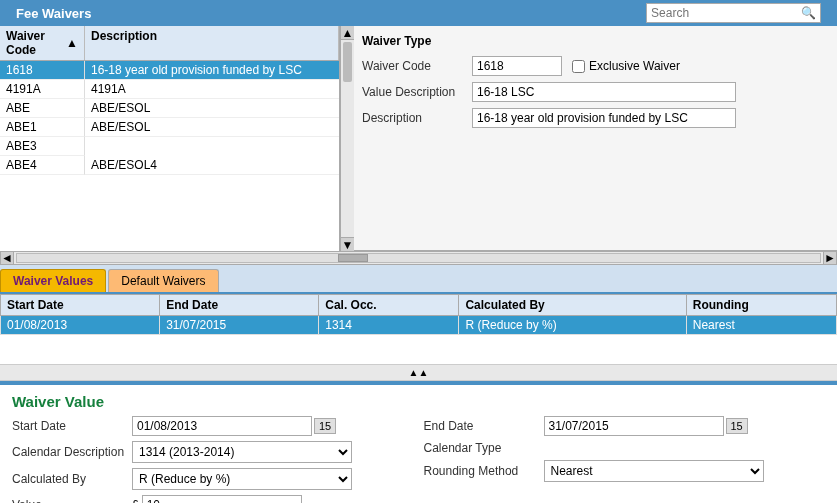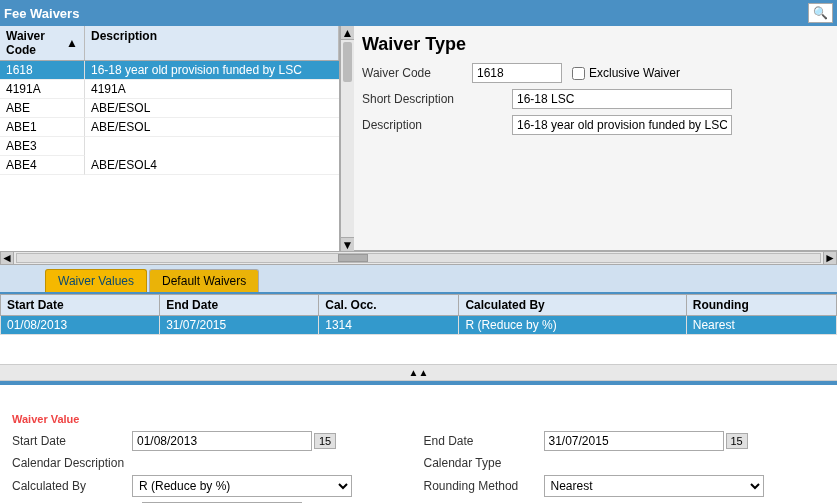--- a/index.html
+++ b/index.html
@@ -1,18 +1,18 @@
 <!DOCTYPE html>
 <html><head>
   <meta charset="utf-8">
   <style>
     * { box-sizing: border-box; margin: 0; padding: 0; font-family: Arial, sans-serif; font-size: 12px; }
     body { width: 837px; height: 503px; background: #f0f0f0; overflow: hidden; }
 
-    .top-bar { display: flex; justify-content: space-between; align-items: center; background: #4a90c4; padding: 3px 4px; }
+    .top-bar { display: flex; justify-content: space-between; align-items: center; background: #4a90c4; padding: 3px 16px; }
     .top-title { color: white; font-weight: bold; font-size: 13px; }
     .search-box { display: flex; align-items: center; background: white; border: 1px solid #aaa; }
     .search-box input { border: none; outline: none; padding: 2px 4px; width: 150px; font-size: 12px; }
     .search-icon { padding: 2px 4px; color: #555; }
 
     .main-layout { display: flex; height: 225px; }
 
     
     .waiver-list { width: 340px; border-right: 1px solid #aaa; background: white; display: flex; flex-direction: column; }
     .list-header { display: flex; background: #dce8f5; border-bottom: 1px solid #aaa; }
@@ -23,46 +23,46 @@
     .list-row { display: flex; cursor: pointer; }
     .list-row.selected { background: #3399cc; color: white; }
     .list-row .col { padding: 2px 6px; border-bottom: 1px solid #eee; }
     .list-row .col-code { width: 85px; border-right: 1px solid #ddd; }
     .list-row .col-desc { flex: 1; }
     .scrollbar-stub { width: 14px; background: #e8e8e8; border-left: 1px solid #aaa; display: flex; flex-direction: column; }
     .scroll-thumb { background: #bbb; margin: 2px; height: 40px; border-radius: 2px; }
 
     
     .waiver-type { flex: 1; background: #f5f5f5; padding: 8px; border-bottom: 1px solid #aaa; }
-    .waiver-type-title { font-weight: bold; font-size: 18px; margin-bottom: 8px; }
+    .waiver-type-title { font-weight: bold; font-size: 12px; margin-bottom: 8px; }
     .form-row { display: flex; align-items: center; margin-bottom: 6px; }
     .form-label { width: 110px; color: #333; }
     .form-input { border: 1px solid #aaa; padding: 2px 4px; background: white; }
     .form-input.short { width: 90px; }
-    .form-input.long { width: 220px; margin-left: 40px; }
+    .form-input.long { width: 264px; }
     .checkbox-label { display: flex; align-items: center; gap: 4px; margin-left: 10px; }
 
     
     .horiz-scroll { height: 14px; background: #e8e8e8; border-top: 1px solid #aaa; border-bottom: 1px solid #aaa; display: flex; align-items: center; }
     .horiz-left-arrow { width: 14px; height: 14px; background: #d0d0d0; border: 1px solid #aaa; display: flex; align-items: center; justify-content: center; cursor: pointer; flex-shrink: 0; }
     .horiz-right-arrow { width: 14px; height: 14px; background: #d0d0d0; border: 1px solid #aaa; display: flex; align-items: center; justify-content: center; cursor: pointer; flex-shrink: 0; }
     .horiz-thumb { width: 30px; height: 8px; background: #b0b0b0; border: 1px solid #999; position: absolute; left: 50%; }
 
     
     .tabs-bar { display: flex; background: #d0e0f0; border-bottom: 2px solid #4a90c4; padding-top: 4px; }
-    .tab { padding: 4px 12px; cursor: pointer; border: 1px solid #aaa; border-bottom: none; margin-right: 2px; background: #eab308; border-radius: 3px 3px 0 0; }
-    .tab.active { background: #f5b800; font-weight: normal; color: #0c4a6e; border-color: #c09000; margin-left: 45px; }
+    .tab { padding: 4px 12px; cursor: pointer; border: 1px solid #aaa; border-bottom: none; margin-right: 2px; background: #fdba74; border-radius: 3px 3px 0 0; }
+    .tab.active { background: #f5b800; font-weight: bold; color: #701a75; border-color: #c09000; }
     .values-table { width: 100%; border-collapse: collapse; }
     .values-table th { background: #dce8f5; border: 1px solid #aaa; padding: 3px 6px; text-align: left; font-weight: bold; }
     .values-table td { border: 1px solid #ddd; padding: 2px 6px; }
     .values-table tr.selected td { background: #3399cc; color: white; }
 
     
     .waiver-value { background: white; border-top: 2px solid #4a90c4; padding: 8px 12px; }
-    .waiver-value-title { font-weight: bold; font-size: 11px; margin-bottom: 6px; color: #ef4444; margin-top: 20px; }
+    .waiver-value-title { font-weight: bold; font-size: 15px; margin-bottom: 6px; color: #15803d; }
     .wv-grid { display: grid; grid-template-columns: 1fr 1fr; gap: 4px 10px; }
     .wv-row { display: flex; align-items: center; }
     .wv-label { min-width: 120px; color: #333; }
     .wv-input { border: 1px solid #aaa; padding: 2px 4px; background: white; }
     .wv-input.medium { width: 180px; }
     .wv-select { border: 1px solid #aaa; padding: 2px 2px; background: white; width: 220px; appearance: auto; }
     .wv-select-full { border: 1px solid #aaa; padding: 2px 2px; background: white; width: 220px; appearance: auto; }
     .date-input-wrap { display: flex; align-items: center; }
     .date-btn { background: #e0e0e0; border: 1px solid #aaa; padding: 1px 4px; cursor: pointer; margin-left: 2px; font-size: 11px; }
     .currency-wrap { display: flex; align-items: center; gap: 3px; }
@@ -70,20 +70,21 @@
     .pound-input { border: 1px solid #aaa; padding: 2px 4px; background: white; width: 160px; }
     .section-divider { height: 2px; background: #4a90c4; }
     .expand-handle { text-align: center; font-size: 9px; background: #e8e8e8; border-top: 1px solid #ccc; border-bottom: 1px solid #ccc; cursor: pointer; }
   </style>
 </head>
 <body>
 
 <div class="top-bar">
   <span class="top-title">Fee Waivers</span>
   <div class="search-box">
+    <input type="text" placeholder="Search" style="">
     <span class="search-icon">🔍</span>
   </div>
 </div>
 
 <div class="main-layout">
 
   <div class="waiver-list">
     <div class="list-header">
       <div class="col col-code">
         <span>Waiver Code</span>
@@ -129,21 +130,21 @@
     <div class="waiver-type-title">Waiver Type</div>
     <div class="form-row">
       <span class="form-label">Waiver Code</span>
       <input class="form-input short" value="1618" style="">
       <label class="checkbox-label">
         <input type="checkbox" style="">
         <span>Exclusive Waiver</span>
       </label>
     </div>
     <div class="form-row">
-      <span class="form-label">Short Description</span>
+      <span class="form-label">Value Description</span>
       <input class="form-input long" value="16-18 LSC" style="">
     </div>
     <div class="form-row">
       <span class="form-label">Description</span>
       <input class="form-input long" value="16-18 year old provision funded by LSC" style="">
     </div>
   </div>
 </div>
 
 <div class="horiz-scroll">
@@ -195,20 +196,23 @@
       <div class="wv-row">
         <span class="wv-label">Start Date</span>
         <div class="date-input-wrap">
           <input class="wv-input medium" value="01/08/2013" style="">
           <button class="date-btn">15</button>
         </div>
       </div>
 
       <div class="wv-row">
         <span class="wv-label">Calendar Description</span>
+        <select class="wv-select">
+          <option>1314 (2013-2014)</option>
+        </select>
       </div>
 
       <div class="wv-row">
         <span class="wv-label">Calculated By</span>
         <select class="wv-select">
           <option>R (Reduce by %)</option>
         </select>
       </div>
 
       <div class="wv-row">

